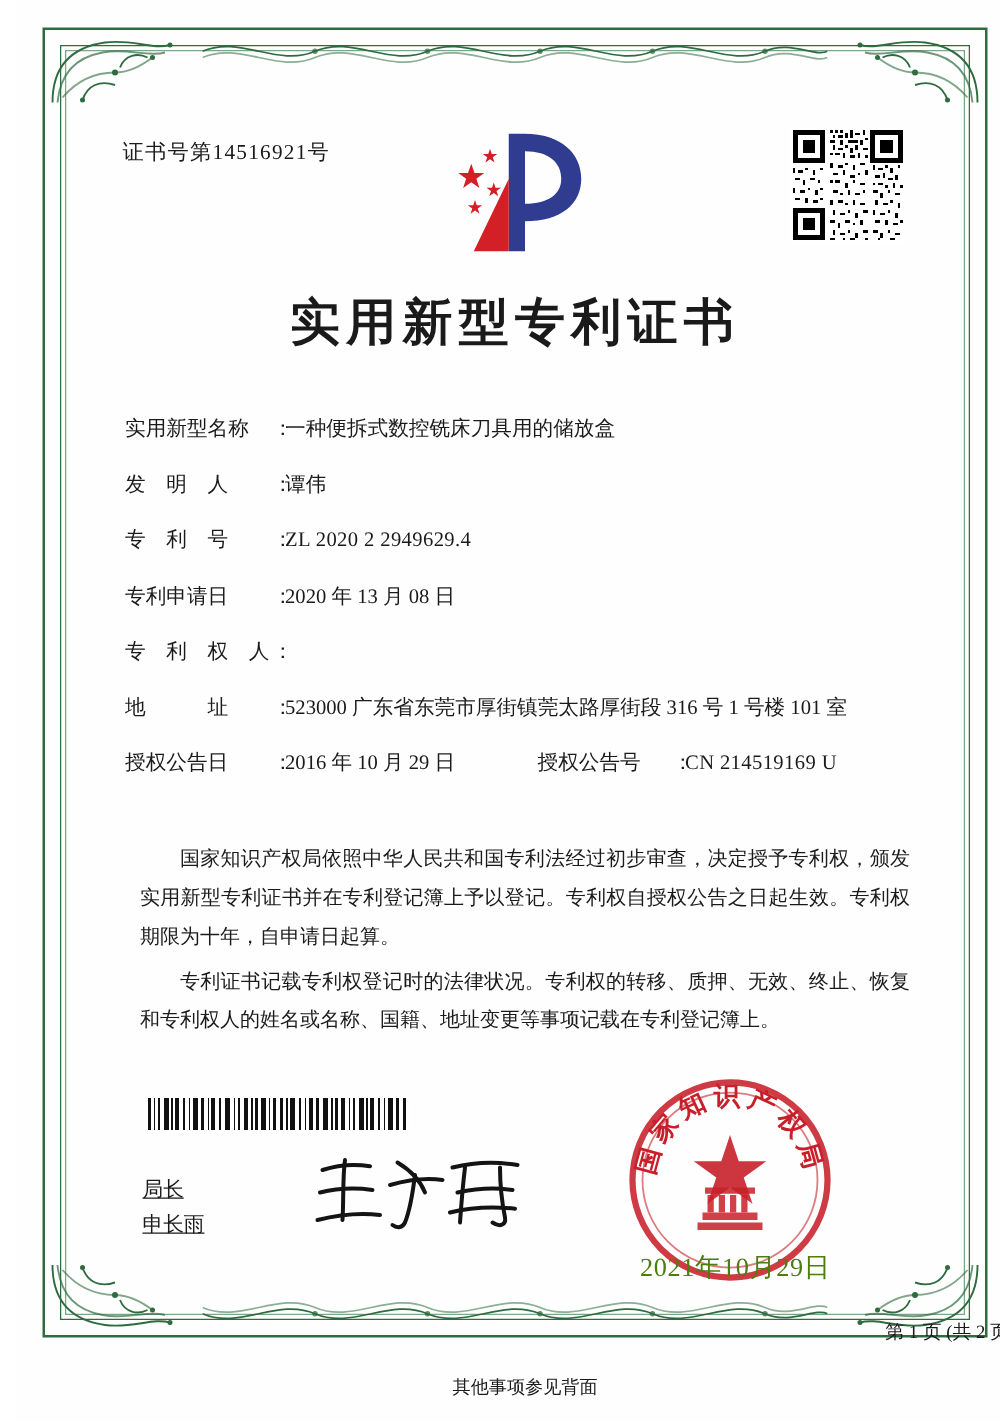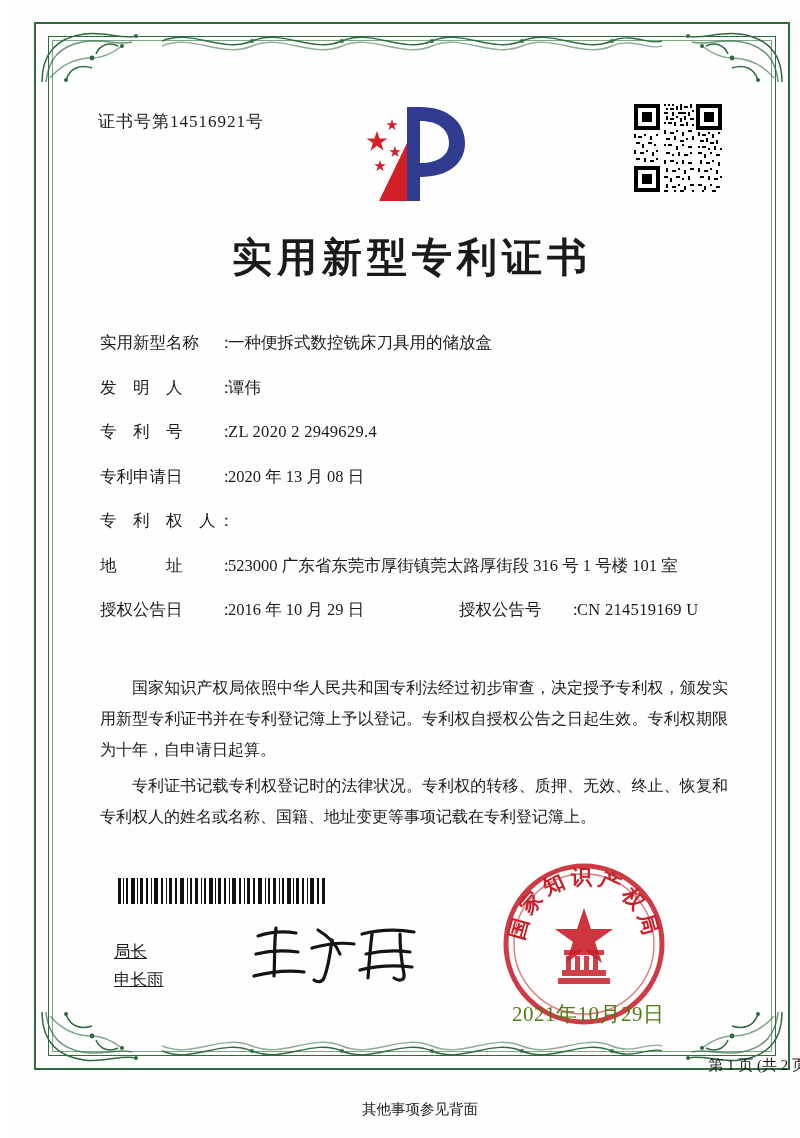--- a/index.html
+++ b/index.html
@@ -123,38 +123,37 @@
   .field-value {
     flex: 1;
     font-family: "Liberation Serif", serif;
   }
   .field-value.mono { font-family: "Liberation Serif", serif; letter-spacing: 0.3px; }
 
   .row-split {
     display: flex;
     align-items: flex-start;
     margin-bottom: 21px;
-    gap: 29px;
   }
   .split-left { width: 330px; display: flex; }
   .split-right { display: flex; }
   .split-right .field-label { width: 108px; flex: 0 0 108px; }
 
   
   .paragraphs {
     position: absolute;
     left: 88px;
     top: 672px;
     width: 628px;
     font-size: 16px;
     line-height: 1.95;
     text-align: justify;
   }
   .paragraphs p {
-    margin: 0 0 4px 0;
+    margin: 0 0 4px 12px;
     text-indent: 2em;
   }
 
   
   .barcode {
     position: absolute;
     left: 104px;
     top: 878px;
     width: 212px;
     height: 26px;

